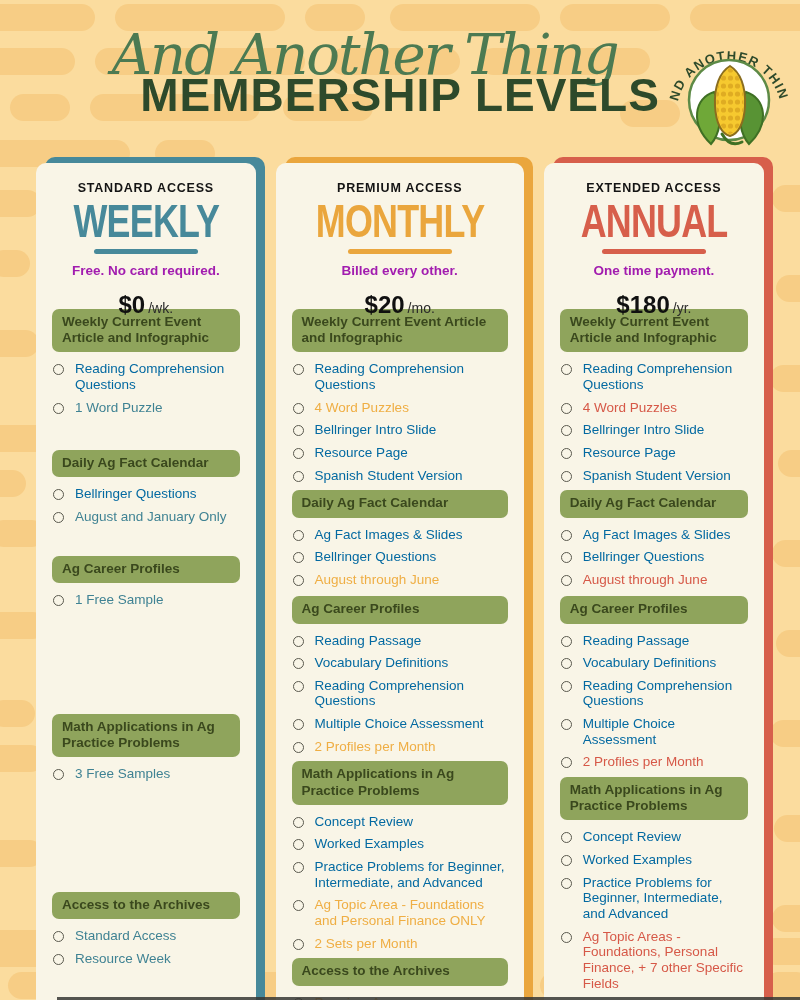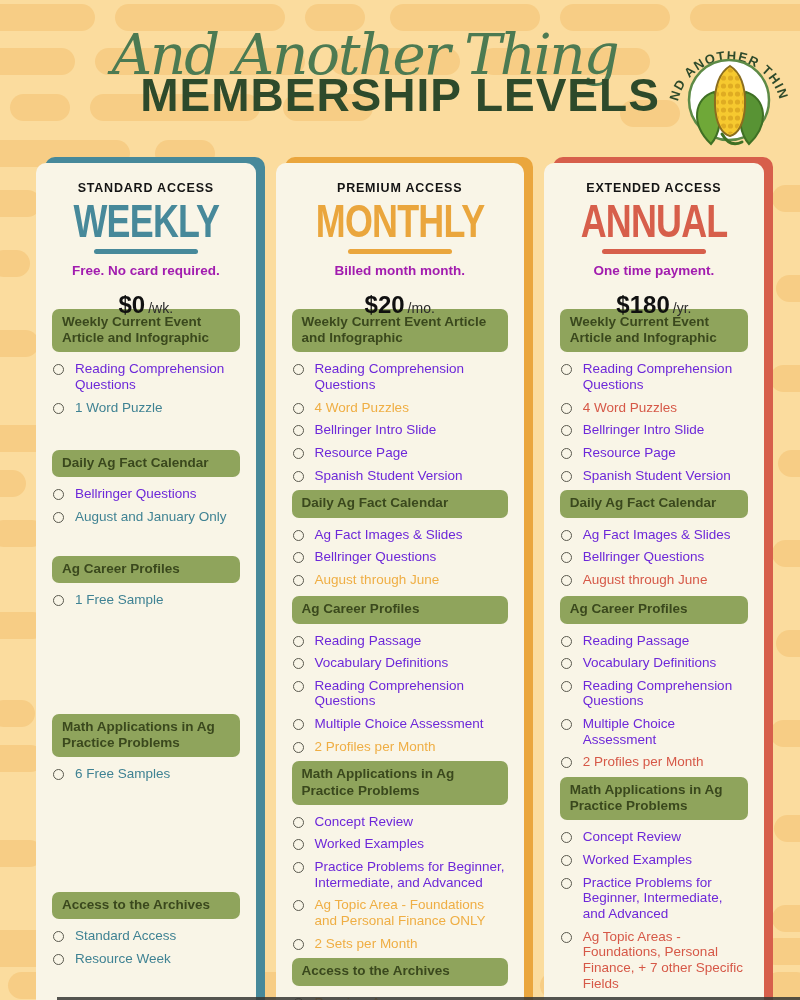--- a/index.html
+++ b/index.html
@@ -52,21 +52,21 @@
 
   .section{display:block}
   .sec-0{min-height:141px}.sec-1{min-height:106px}.sec-2{min-height:158px}.sec-3{min-height:178px}
   .section-header{
     background:#8FA45C;color:#3A481D;border-radius:7px;
     padding:5px 10px 6px;font-size:13.5px;font-weight:700;line-height:1.2;
     margin:0 0 9px;
   }
   .item{display:flex;gap:11px;margin:0 1px 7px}
   .ring{flex:none;width:9px;height:9px;border:1.6px solid #5a594e;border-radius:50%;margin-top:3px}
-  .item-text{font-size:13.5px;line-height:1.16;color:#6d28d9}
+  .item-text{font-size:13.5px;line-height:1.16;color:#0369a1}
   .item.hl .item-text{color:var(--highlight);font-weight:400}
 </style>
 </head>
 <body>
 
 <div id="bg">
     <div class="pill" style="left: -25px; top: 4px; width: 120px; background: rgb(247, 205, 133);"></div>
     <div class="pill" style="left: 115px; top: 4px; width: 170px; background: rgb(247, 205, 133);"></div>
     <div class="pill" style="left: 305px; top: 4px; width: 60px; background: rgb(247, 205, 133);"></div>
     <div class="pill" style="left: 390px; top: 4px; width: 150px; background: rgb(247, 205, 133);"></div>
@@ -176,21 +176,21 @@
           <div class="section-header">Ag Career Profiles</div>
           <div class="item hl">
             <span class="ring"></span>
             <span class="item-text">1 Free Sample</span>
           </div>
         </div>
         <div class="section sec-3">
           <div class="section-header">Math Applications in Ag Practice Problems</div>
           <div class="item hl">
             <span class="ring"></span>
-            <span class="item-text">6 Free Samples</span>
+            <span class="item-text">3 Free Samples</span>
           </div>
         </div>
         <div class="section sec-4">
           <div class="section-header">Access to the Archives</div>
           <div class="item hl">
             <span class="ring"></span>
             <span class="item-text">Standard Access</span>
           </div>
           <div class="item hl">
             <span class="ring"></span>
@@ -198,21 +198,21 @@
           </div>
         </div>
       </div>
   </div>
 
   <div class="card" style="--accent: #EAA63D; --highlight: #EFAE44;">
     <div class="price-block">
       <div class="access-label">PREMIUM ACCESS</div>
       <div><span class="plan-name">MONTHLY</span></div>
       <div class="divider"></div>
-      <div class="tagline">Billed month month.</div>
+      <div class="tagline">Billed every other.</div>
       <div class="price-row">
         <span class="price-val">$20</span><span class="price-per">/mo.</span>
       </div>
     </div>
     <div class="sections">
         <div class="section sec-0">
           <div class="section-header">Weekly Current Event Article and Infographic</div>
           <div class="item">
             <span class="ring"></span>
             <span class="item-text">Reading Comprehension Questions</span>

